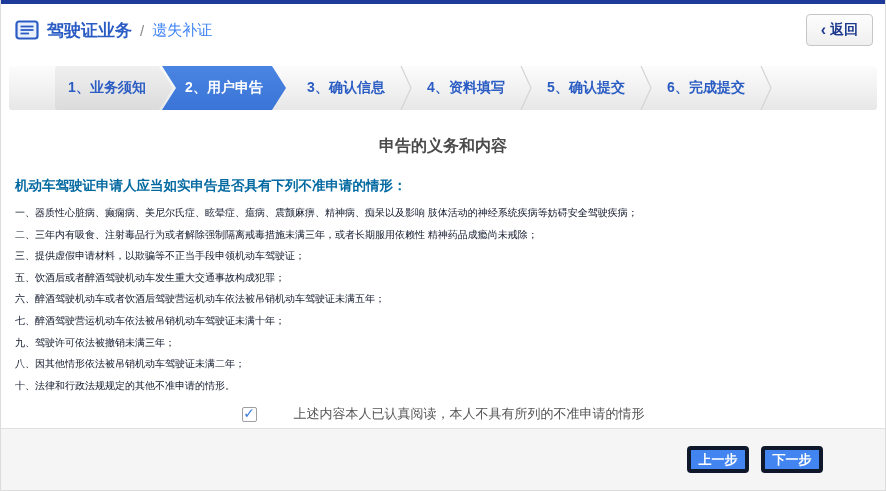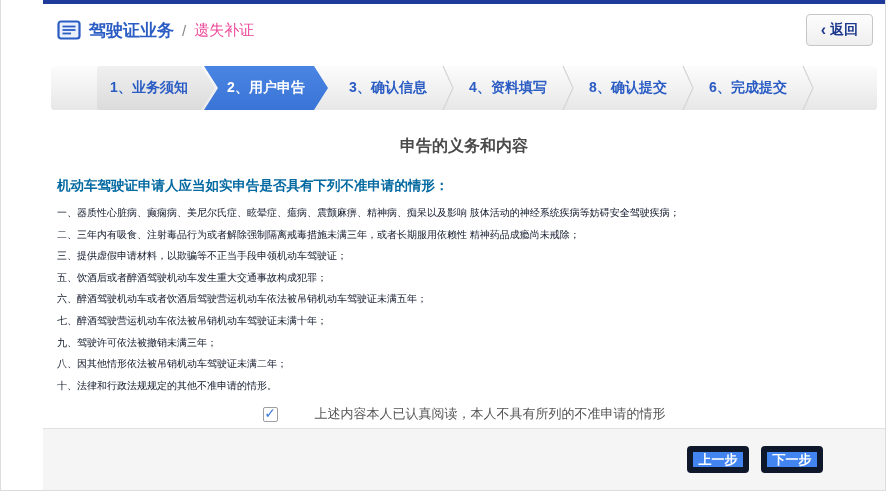--- a/index.html
+++ b/index.html
@@ -1,28 +1,28 @@
 <!DOCTYPE html>
 <html><head>
 <meta charset="utf-8">
 <style>
   * { margin:0; padding:0; box-sizing:border-box; }
   html,body { width:886px; height:491px; }
   body { font-family:"Liberation Sans","DejaVu Sans",sans-serif; background:#fff; }
   .page { width:886px; height:491px; border:1px solid #dcdcdc; border-top:none;
-          display:flex; flex-direction:column; background:#fff; overflow:hidden;padding-left:42px; }
+          display:flex; flex-direction:column; background:#fff; overflow:hidden; }
 
   
   .topbar { height:4px; background:#1e3a9a; }
   .header { height:52px; display:flex; align-items:center; padding:0 12px 0 14px;
             background:#fff; }
   .hdr-icon { display:inline-flex; margin-right:8px; }
   .hdr-title { color:#2a5cc4; font-size:17px; font-weight:bold; cursor:pointer; }
   .hdr-sep { color:#888; font-size:15px; margin:0 8px; }
-  .hdr-sub { color:#ec4899; font-size:15px; }
+  .hdr-sub { color:#3b82f6; font-size:15px; }
   .back-btn { margin-left:auto; display:inline-flex; align-items:center; gap:4px;
               background:linear-gradient(180deg,#fdfdfd,#efefef); border:1px solid #c6c6c6;
               border-radius:4px; padding:6px 14px; color:#1e3a8f; font-size:14px;
               font-weight:bold; cursor:pointer; }
   .back-chev { font-size:16px; line-height:1; font-weight:bold; }
 
   
   .steps { margin:10px 8px 0 8px; height:44px; display:flex; align-items:stretch;
            background:linear-gradient(180deg,#fcfcfc,#e7e7e7); border-radius:3px;
            position:relative; }
@@ -52,21 +52,21 @@
               background:#fff; display:inline-flex; align-items:center; justify-content:center;
               cursor:pointer; }
   .checkbox .tick { color:#3a7ad9; font-size:14px; font-weight:bold; line-height:1;
                     transform:translateY(-1px); }
   .confirm-label { font-size:13px; color:#555;margin-left:29px; }
 
   
   .footer { height:62px; background:#f5f5f5; border-top:1px solid #e0e0e0;
             display:flex; align-items:center; justify-content:flex-end;
             padding-right:62px; gap:12px; }
-  .btn { width:62px; height:27px; background:#4285f0; border:6px solid #0f172a;
+  .btn { width:62px; height:27px; background:#4285f0; border:4px solid #0f172a;
          border-radius:4px; color:#fff; font-size:13px; font-weight:bold;
          display:inline-flex; align-items:center; justify-content:center; cursor:pointer;
          font-family:inherit; }
 </style>
 </head>
 <body>
 
 <div class="page">
 
   <div class="topbar"></div>
@@ -110,21 +110,21 @@
         <svg class="sep" width="12" height="44" viewBox="0 0 12 44">
           <polyline points="1,0 11,22 1,44" fill="none" stroke="#d4d4d4" stroke-width="1.2"></polyline>
         </svg>
         <span class="step-label">4、资料填写</span>
       </div>
 
       <div class="step step-plain step-sep">
         <svg class="sep" width="12" height="44" viewBox="0 0 12 44">
           <polyline points="1,0 11,22 1,44" fill="none" stroke="#d4d4d4" stroke-width="1.2"></polyline>
         </svg>
-        <span class="step-label">8、确认提交</span>
+        <span class="step-label">5、确认提交</span>
       </div>
 
       <div class="step step-plain step-sep">
         <svg class="sep" width="12" height="44" viewBox="0 0 12 44">
           <polyline points="1,0 11,22 1,44" fill="none" stroke="#d4d4d4" stroke-width="1.2"></polyline>
         </svg>
         <span class="step-label">6、完成提交</span>
       </div>
 
       <div class="step step-plain step-sep step-filler">

